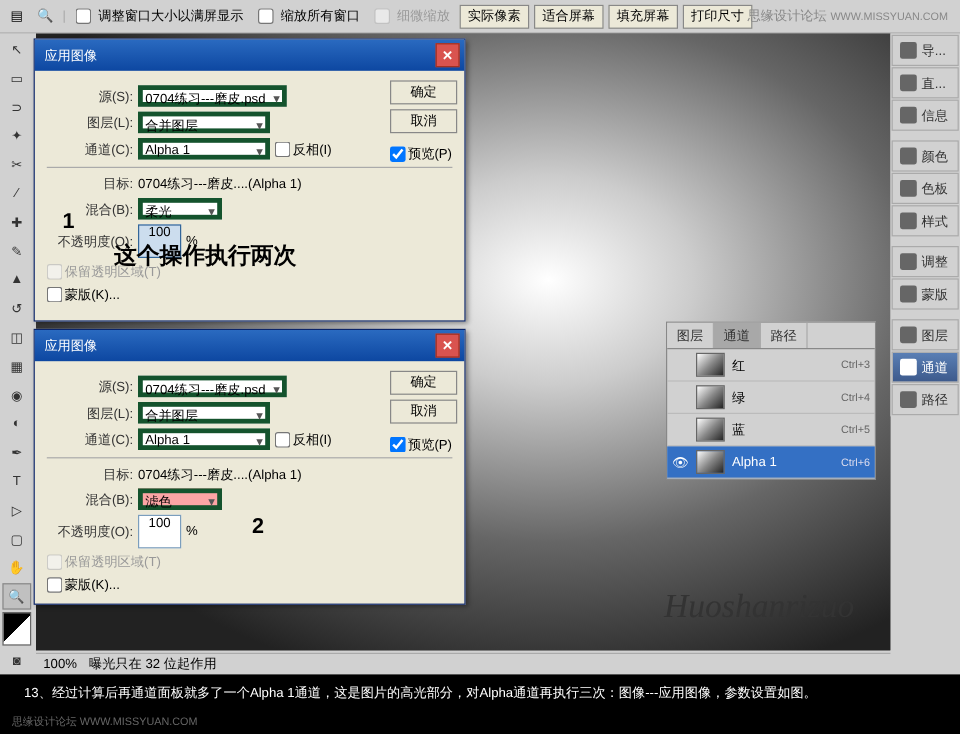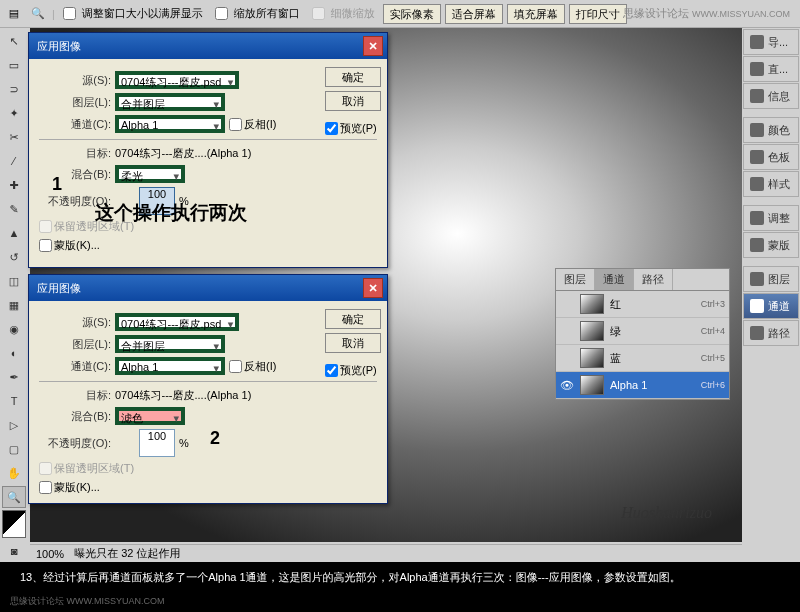--- a/index.html
+++ b/index.html
@@ -14,33 +14,33 @@
 .tool { width: 24px; height: 22px; border: 1px solid transparent; display: flex; align-items: center; justify-content: center; color: #333; }
 .tool.active { background: #c0c0c0; border: 1px solid #888; }
 
 .right-panels { position: absolute; right: 0; top: 28px; width: 58px; background: #d1d1d1; display: flex; flex-direction: column; gap: 1px; padding: 1px; }
 .panel-tab { height: 26px; background: #d1d1d1; border: 1px solid #aaa; display: flex; align-items: center; justify-content: flex-start; padding-left: 6px; gap: 4px; color: #333; font-size: 10px; }
 .panel-tab.active { background: linear-gradient(#5a7fb5, #3d5a8c); color: #fff; }
 .panel-icon { width: 14px; height: 14px; background: #666; border-radius: 2px; }
 
 .canvas { position: absolute; left: 30px; top: 28px; right: 58px; bottom: 70px; background: #333; overflow: hidden; }
 .image-bg { position: absolute; left: 0; top: 0; width: 100%; height: 100%; background: radial-gradient(ellipse at 60% 40%, #fff 0%, #ccc 20%, #666 50%, #222 80%); }
-.signature { position: absolute; bottom: 20px; right: 30px; font-family: cursive; font-size: 16px; color: #333; font-style: italic; }
+.signature { position: absolute; bottom: 20px; right: 30px; font-family: cursive; font-size: 28px; color: #333; font-style: italic; }
 
 .dialog { position: absolute; background: #ece9d8; border: 1px solid #0a246a; box-shadow: 2px 2px 4px rgba(0,0,0,0.4); }
 .dialog1 { left: 28px; top: 32px; width: 360px; height: 236px; }
 .dialog2 { left: 28px; top: 274px; width: 360px; height: 230px; }
 .dialog-title { background: linear-gradient(#2a6ac0, #0d47a1); color: #fff; height: 26px; display: flex; align-items: center; justify-content: space-between; padding: 0 4px 0 8px; font-size: 13px; }
 .close-btn { width: 20px; height: 20px; background: #d9534f; color: #fff; display: flex; align-items: center; justify-content: center; font-weight: bold; border: 1px solid #a03020; }
 .dialog-body { padding: 8px 10px; position: relative; }
 .dialog-row { display: flex; align-items: center; margin: 4px 0; gap: 4px; }
 .dialog-label { width: 72px; text-align: right; color: #333; }
 .dialog-select { border: 4px solid #14532d; background: #fff; height: 18px; padding: 0 14px 0 2px; min-width: 110px; position: relative; display: inline-block; }
 .dialog-select::after { content: "▾"; position: absolute; right: 2px; top: 1px; color: #555; }
-.dialog-input { border: 1px solid #7b9ebd; background: #fff; height: 28px; width: 36px; text-align: center; margin-left: 24px; }
+.dialog-input { border: 1px solid #7b9ebd; background: #fff; height: 28px; width: 36px; text-align: center; }
 .dialog-input.blue { background: #cde; border: 1px solid #369; }
 .dialog-btns { position: absolute; right: 6px; top: 8px; display: flex; flex-direction: column; gap: 4px; }
 .dialog-btn { width: 56px; height: 20px; border: 1px solid #888; background: #ece9d8; text-align: center; line-height: 18px; }
 .dialog-check { display: flex; align-items: center; gap: 2px; }
 .fieldset-line { border-top: 1px solid #aaa; margin: 6px 0; }
 .annotation { position: absolute; font-size: 18px; font-weight: bold; color: #000; font-family: SimHei, sans-serif; }
 .ann1 { left: 52px; top: 174px; }
 .ann1-text { left: 95px; top: 168px; font-size: 19px; margin-top: 32px; }
 .ann2 { left: 210px; top: 428px; }
 

